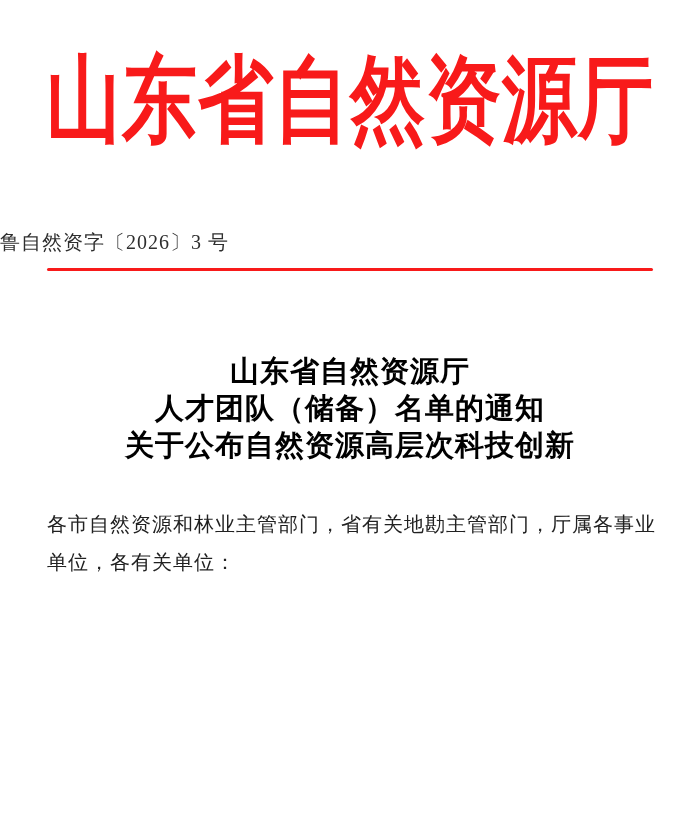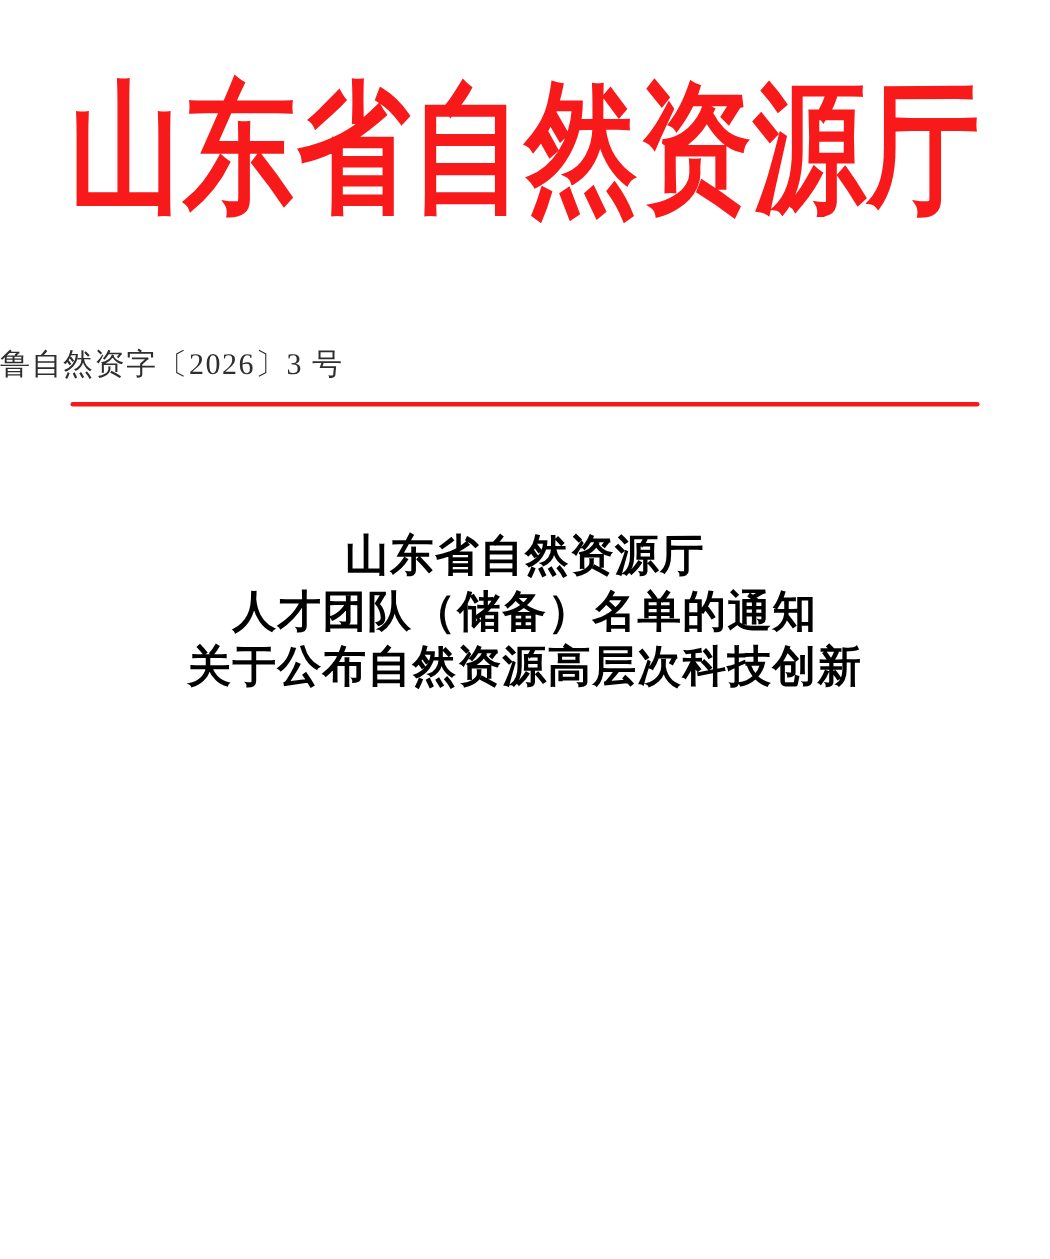--- a/index.html
+++ b/index.html
@@ -169,20 +169,21 @@
 
   <div class="red-divider"></div>
 
   <div class="notice-title">
     <div>山东省自然资源厅</div>
     <div>人才团队（储备）名单的通知</div>
     <div>关于公布自然资源高层次科技创新</div>
   </div>
 
   <div class="body-text">
+    <p class="salutation">各市自然资源和林业主管部门，省有关地勘主管部门，厅属各事业单位，各有关单位：</p>
   </div>
 
   <div class="page-number">- 1 -</div>
 
   <div class="watermark">
     <div class="wang">网</div>
     <div class="seal">
       <span>舜</span>
     </div>
     <div class="url"><span class="www">www.</span><span class="e23">e23</span><span class="cn">.cn</span></div>

